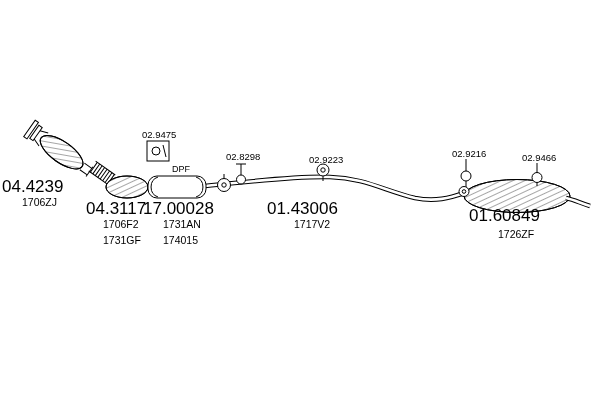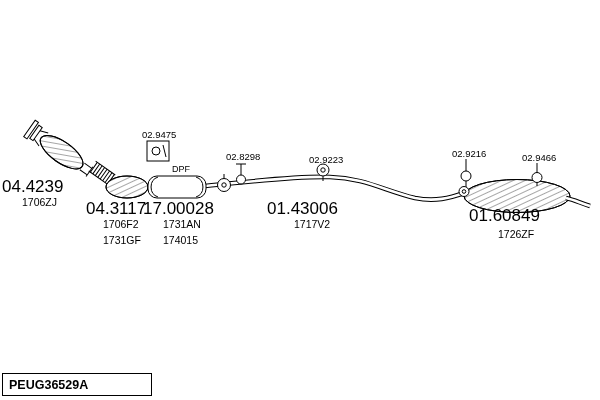--- a/index.html
+++ b/index.html
@@ -128,16 +128,13 @@
 
     <text class="t-var" x="22" y="206">1706ZJ</text>
     <text class="t-var" x="103" y="228">1706F2</text>
     <text class="t-var" x="103" y="244">1731GF</text>
     <text class="t-var" x="163" y="228">1731AN</text>
     <text class="t-var" x="163" y="244">174015</text>
     <text class="t-var" x="294" y="228">1717V2</text>
     <text class="t-var" x="498" y="238">1726ZF</text>
   </svg>
 
-  <div class="code-box">
-    <span>PEUG36529A</span>
-  </div>
 </div>
 
 </body></html>

